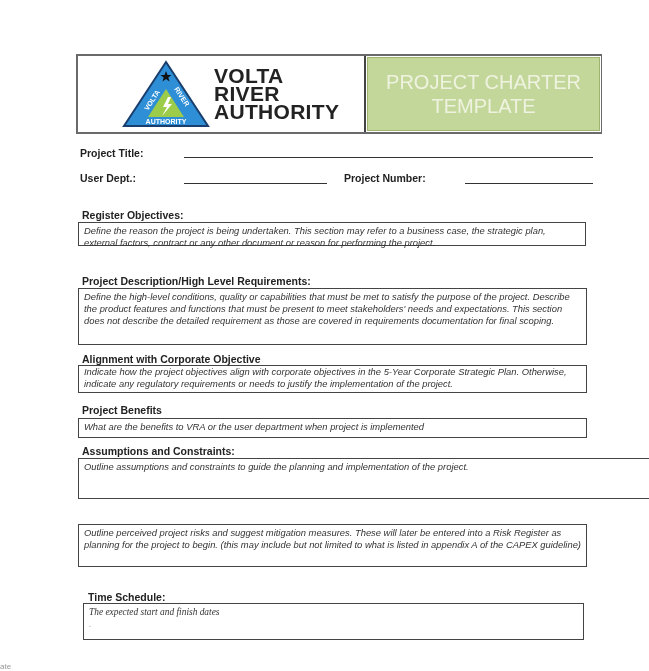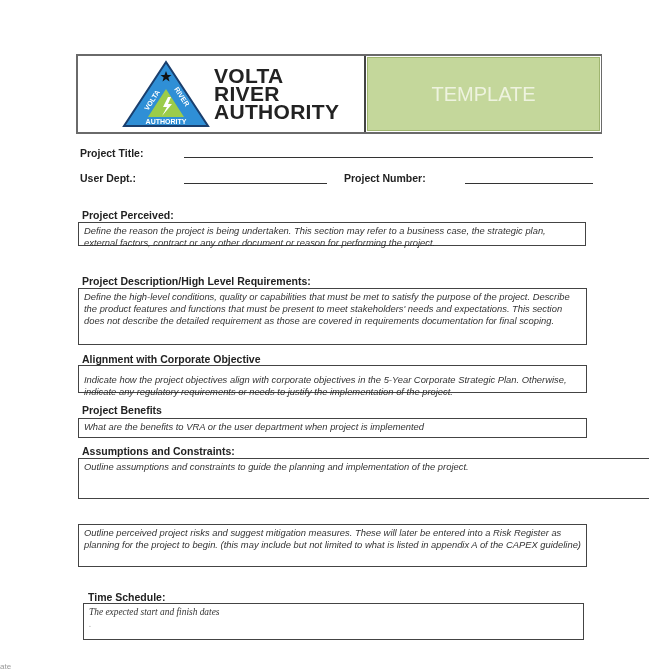--- a/index.html
+++ b/index.html
@@ -45,42 +45,43 @@
       <text x="44" y="65" font-size="7" font-weight="bold" fill="#fff" text-anchor="middle" font-family="Liberation Sans, sans-serif">AUTHORITY</text>
     </svg>
     <div class="logo-text">
       <div>VOLTA</div>
       <div>RIVER</div>
       <div>AUTHORITY</div>
     </div>
   </div>
   <div class="title-area">
     <div>
+      <div>PROJECT CHARTER</div>
       <div>TEMPLATE</div>
     </div>
   </div>
 </div>
 
 <div class="field-row" style="left:80px; top:147px;">Project Title:</div>
 <div class="line" style="left:184px; top:157px; width:409px;"></div>
 
 <div class="field-row" style="left:80px; top:172px;">User Dept.:</div>
 <div class="line" style="left:184px; top:183px; width:143px;"></div>
 
 <div class="field-row" style="left:344px; top:172px;">Project Number:</div>
 <div class="line" style="left:465px; top:183px; width:128px;"></div>
 
-<div class="sec-label" style="left:82px; top:209px;">Project Perceived:</div>
+<div class="sec-label" style="left:82px; top:209px;">Register Objectives:</div>
 <div class="sec-box" style="left:78px; top:222px; width:508px; height:24px;">Define the reason the project is being undertaken. This section may refer to a business case, the strategic plan, external factors, contract or any other document or reason for performing the project.</div>
 
 <div class="sec-label" style="left:82px; top:275px;">Project Description/High Level Requirements:</div>
 <div class="sec-box" style="left:78px; top:288px; width:509px; height:57px;">Define the high-level conditions, quality or capabilities that must be met to satisfy the purpose of the project. Describe the product features and functions that must be present to meet stakeholders' needs and expectations. This section does not describe the detailed requirement as those are covered in requirements documentation for final scoping.</div>
 
 <div class="sec-label" style="left:82px; top:353px;">Alignment with Corporate Objective</div>
-<div class="sec-box" style="left:78px; top:365px; width:509px; height:28px; padding-top:8px;">Indicate how the project objectives align with corporate objectives in the 5-Year Corporate Strategic Plan. Otherwise, indicate any regulatory requirements or needs to justify the implementation of the project.</div>
+<div class="sec-box" style="left:78px; top:365px; width:509px; height:28px; padding-top:0;">Indicate how the project objectives align with corporate objectives in the 5-Year Corporate Strategic Plan. Otherwise, indicate any regulatory requirements or needs to justify the implementation of the project.</div>
 
 <div class="sec-label" style="left:82px; top:404px;">Project Benefits</div>
 <div class="sec-box" style="left:78px; top:418px; width:509px; height:20px;">What are the benefits to VRA or the user department when project is implemented</div>
 
 <div class="sec-label" style="left:82px; top:445px;">Assumptions and Constraints:</div>
 <div class="sec-box" style="left:78px; top:458px; width:592px; height:41px;">Outline assumptions and constraints to guide the planning and implementation of the project.</div>
 
 <div class="sec-label" style="left:82px; top:512px;margin-top:15px;">Perceived Risks:</div>
 <div class="sec-box" style="left:78px; top:524px; width:509px; height:43px; overflow:hidden;">Outline perceived project risks and suggest mitigation measures. These will later be entered into a Risk Register as planning for the project to begin. (this may include but not limited to what is listed in appendix A of the CAPEX guideline)</div>
 

